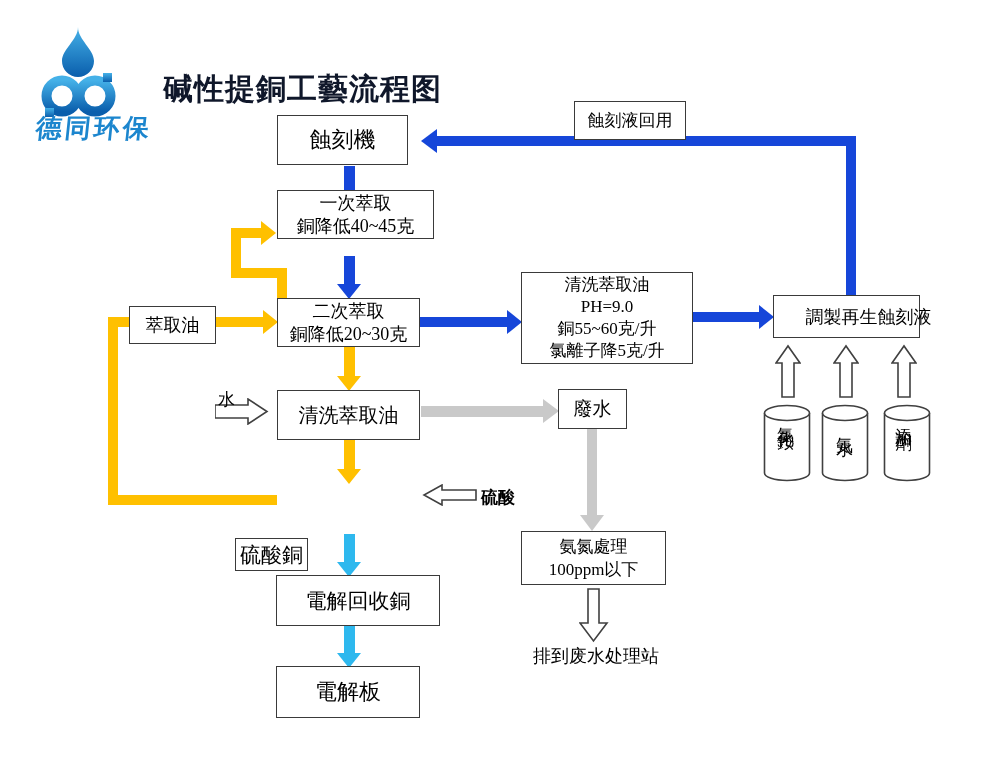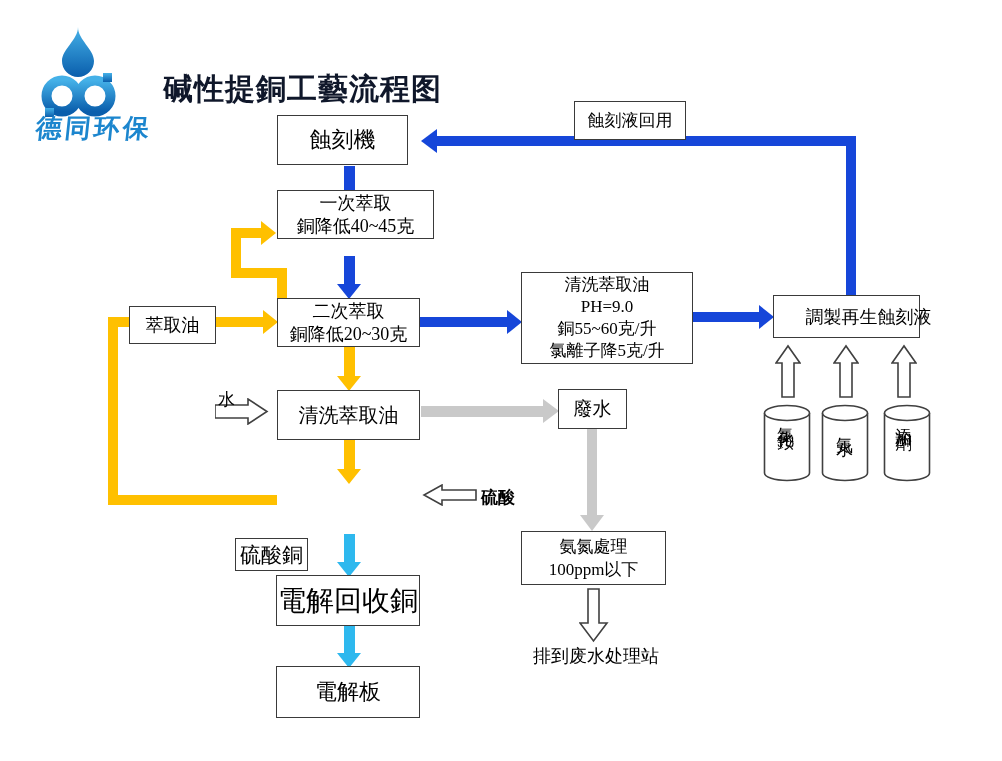--- a/index.html
+++ b/index.html
@@ -23,21 +23,21 @@
 
   
   .node{position:absolute;background:#fff;border:1.6px solid var(--ink);z-index:5;
         display:flex;flex-direction:column;align-items:center;justify-content:center;
         text-align:center;box-sizing:border-box;white-space:nowrap;}
   .n-etcher  {left:277px;top:115px;width:131px;height:50px;font-size:22px;}
   .n-ext1    {left:277px;top:190px;width:157px;height:49px;font-size:18px;line-height:23px;text-align:right;}
   .n-ext2    {left:277px;top:298px;width:143px;height:49px;font-size:18px;line-height:23px;}
   .n-wash    {left:277px;top:390px;width:143px;height:50px;font-size:20px;}
   .n-back    {left:276px;top:481px;width:144px;height:54px;font-size:22px;border-width:2px;}
-  .n-electro {left:276px;top:575px;width:144px;height:51px;font-size:28px;}
+  .n-electro {left:276px;top:575px;width:164px;height:51px;font-size:21px;}
   .n-plate   {left:276px;top:666px;width:144px;height:52px;font-size:22px;}
   .n-oil     {left:129px;top:306px;width:87px;height:38px;font-size:18px;}
   .n-reuse   {left:574px;top:92px;width:112px;height:39px;font-size:17px;margin-top:9px;}
   .n-regen   {left:521px;top:272px;width:172px;height:92px;font-size:17px;line-height:22px;}
   .n-prepare {left:773px;top:295px;width:147px;height:43px;font-size:18px;padding-left:44px;}
   .n-waste   {left:558px;top:389px;width:69px;height:40px;font-size:19px;}
   .n-ammonia {left:521px;top:531px;width:145px;height:54px;font-size:17px;line-height:23px;}
   .n-cuso4   {left:235px;top:538px;width:73px;height:33px;font-size:21px;border-width:1.3px;}
 
   

